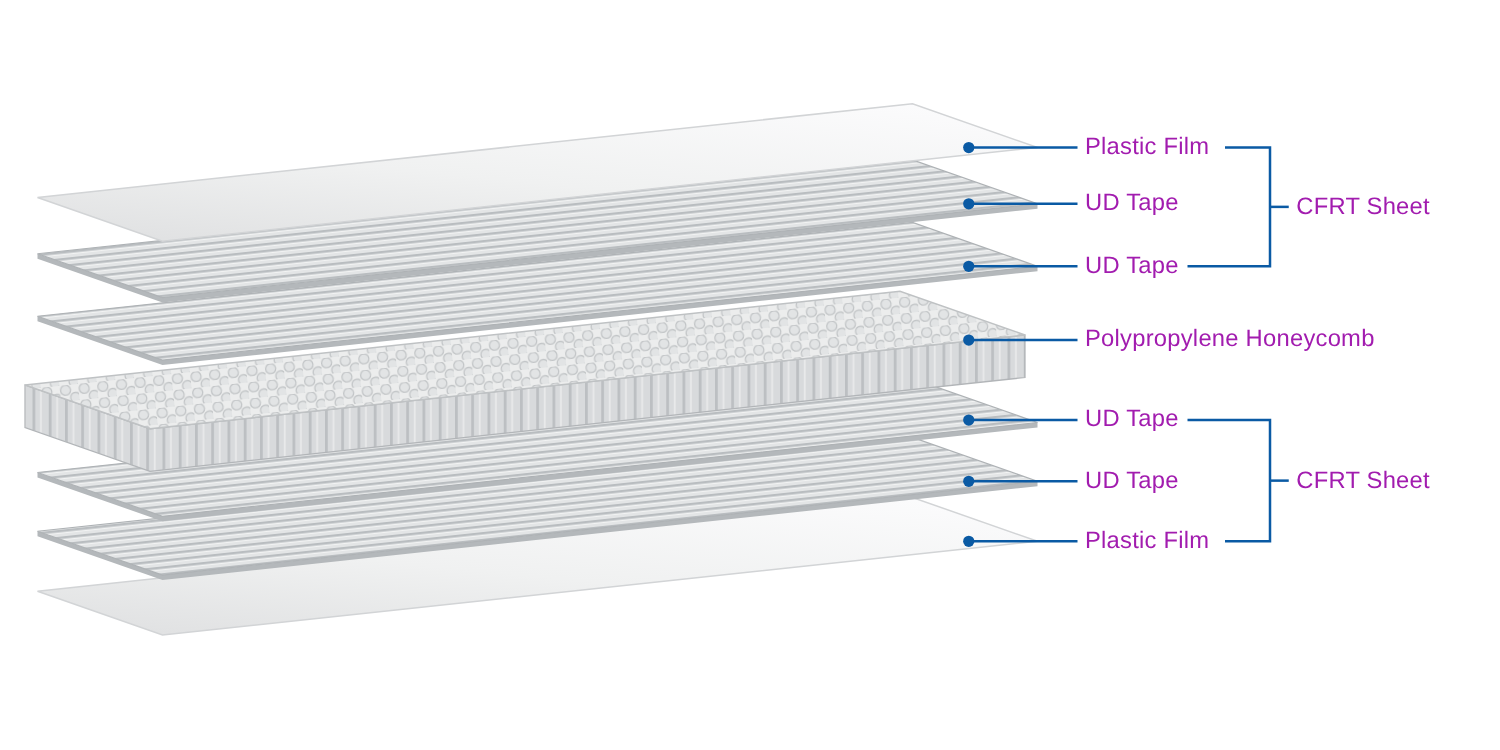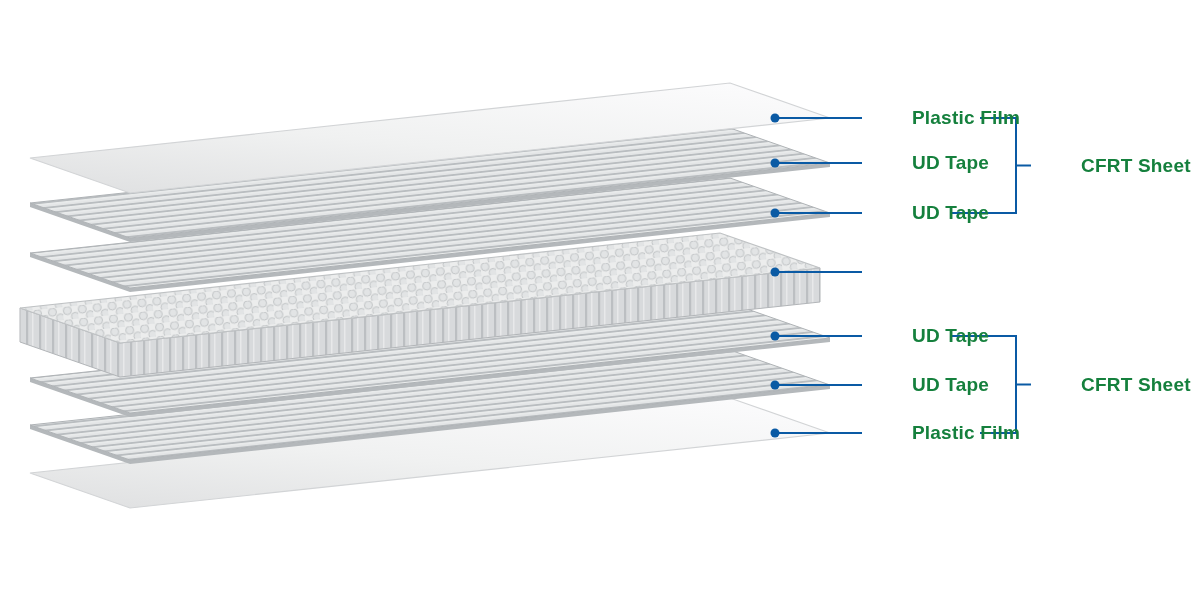--- a/index.html
+++ b/index.html
@@ -17,25 +17,24 @@
   }
   .stage svg {
     position: absolute;
     left: 0;
     top: 0;
   }
   .label {
     position: absolute;
     transform: translateY(-50%);
     font-size: 19px;
-    font-weight: bold;
-    color: #15803d;
+    font-weight: normal;
+    color: #a21caf;
     white-space: nowrap;
     letter-spacing: 0.2px;
-    margin-left: 44px;
   }
 </style>
 </head>
 <body>
 
 <div class="stage">
 
   <svg width="1200" height="600" viewBox="0 0 1200 600">
     <defs>
       <linearGradient id="filmGrad" x1="85%" y1="0%" x2="15%" y2="100%">
@@ -119,20 +118,21 @@
       <path d="M 980 118 L 1016 118 L 1016 213 L 950 213"></path>
       <path d="M 1016 165.5 L 1031 165.5"></path>
       <path d="M 950 336 L 1016 336 L 1016 433 L 980 433"></path>
       <path d="M 1016 384.5 L 1031 384.5"></path>
     </g>
   </svg>
 
   <div class="label" style="left:868px; top:118px">Plastic Film</div>
   <div class="label" style="left:868px; top:163px">UD Tape</div>
   <div class="label" style="left:868px; top:213px">UD Tape</div>
+  <div class="label" style="left:868px; top:272px">Polypropylene Honeycomb</div>
   <div class="label" style="left:868px; top:336px">UD Tape</div>
   <div class="label" style="left:868px; top:385px">UD Tape</div>
   <div class="label" style="left:868px; top:433px">Plastic Film</div>
 
   <div class="label" style="left:1037px; top:165.5px">CFRT Sheet</div>
   <div class="label" style="left:1037px; top:384.5px">CFRT Sheet</div>
 
 </div>
 
 </body></html>

